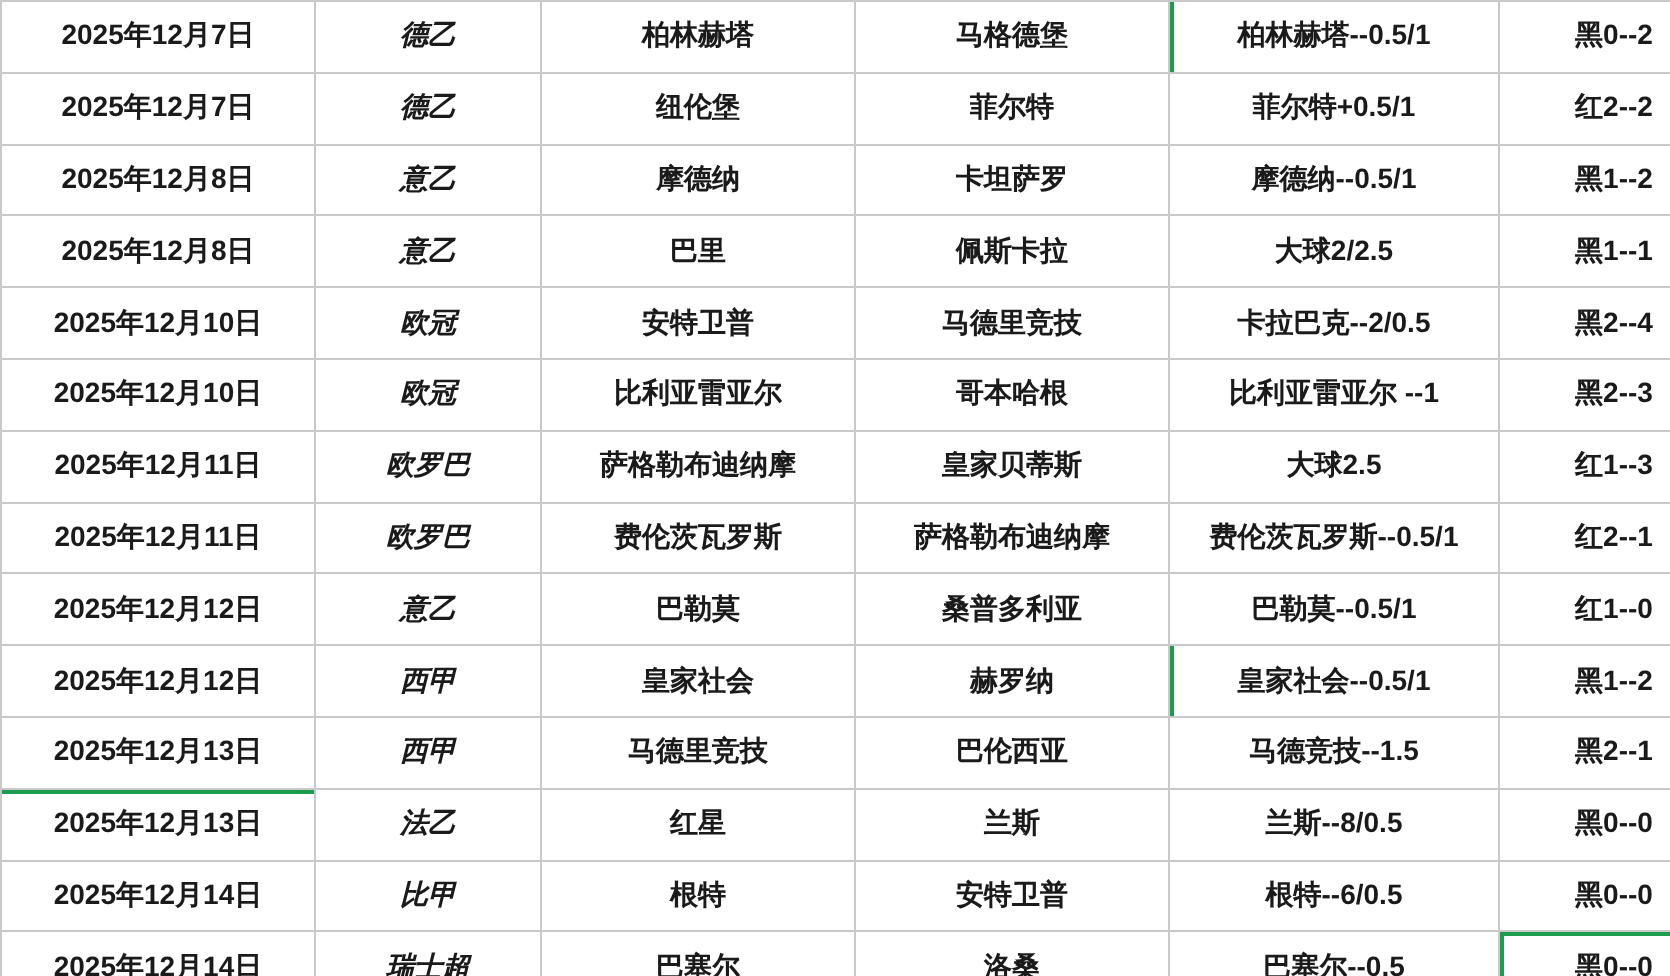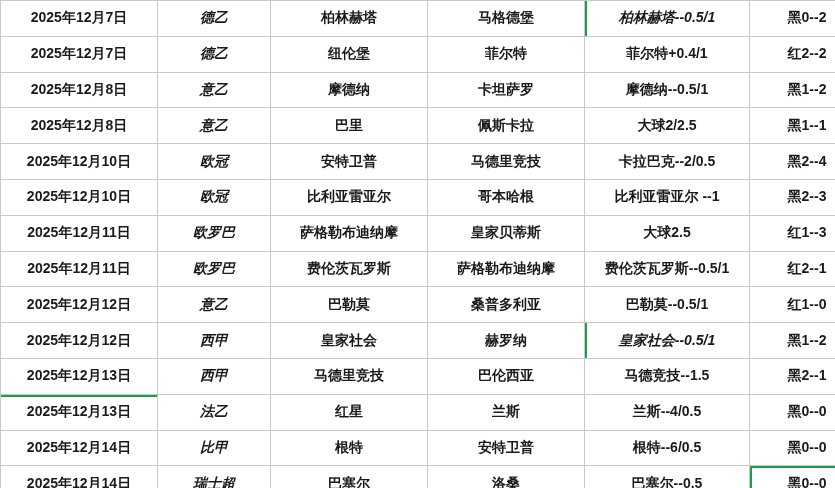--- a/index.html
+++ b/index.html
@@ -49,21 +49,21 @@
     width: 160px;
     color: #0b7a3b;
     font-size: 13.5px;
   }
   td.col-result {
     width: 110px;
   }
   .res-black { color: #1a1a1a; }
   .res-red { color: #cf1e1e; }
   
-  .hl-left-green { box-shadow: inset 2px 0 0 0 #1c9c4e; font-style: italic; }
+  .hl-left-green { box-shadow: inset 2px 0 0 0 #1c9c4e; }
   .hl-box-green {
     box-shadow: inset 0 0 0 2px #1c9c4e;
   }
   .hl-top-green { box-shadow: inset 0 2px 0 0 #1c9c4e; }
   .hl-bottom-green { box-shadow: inset 0 -2px 0 0 #1c9c4e; }
 </style>
 </head>
 <body>
 
 <table class="match-table">
@@ -76,21 +76,21 @@
       <td class="col-away">马格德堡</td>
       <td class="col-tip hl-left-green">柏林赫塔--0.5/1</td>
       <td class="col-result res-black">黑0--2</td>
     </tr>
 
     <tr>
       <td class="col-date">2025年12月7日</td>
       <td class="col-league">德乙</td>
       <td class="col-home">纽伦堡</td>
       <td class="col-away">菲尔特</td>
-      <td class="col-tip">菲尔特+0.4/1</td>
+      <td class="col-tip">菲尔特+0.5/1</td>
       <td class="col-result res-red">红2--2</td>
     </tr>
 
     <tr>
       <td class="col-date">2025年12月8日</td>
       <td class="col-league">意乙</td>
       <td class="col-home">摩德纳</td>
       <td class="col-away">卡坦萨罗</td>
       <td class="col-tip">摩德纳--0.5/1</td>
       <td class="col-result res-black">黑1--2</td>
@@ -166,21 +166,21 @@
       <td class="col-away">巴伦西亚</td>
       <td class="col-tip">马德竞技--1.5</td>
       <td class="col-result res-black">黑2--1</td>
     </tr>
 
     <tr>
       <td class="col-date hl-top-green">2025年12月13日</td>
       <td class="col-league">法乙</td>
       <td class="col-home">红星</td>
       <td class="col-away">兰斯</td>
-      <td class="col-tip">兰斯--4/0.5</td>
+      <td class="col-tip">兰斯--8/0.5</td>
       <td class="col-result res-black">黑0--0</td>
     </tr>
 
     <tr>
       <td class="col-date">2025年12月14日</td>
       <td class="col-league">比甲</td>
       <td class="col-home">根特</td>
       <td class="col-away">安特卫普</td>
       <td class="col-tip">根特--6/0.5</td>
       <td class="col-result res-black">黑0--0</td>

